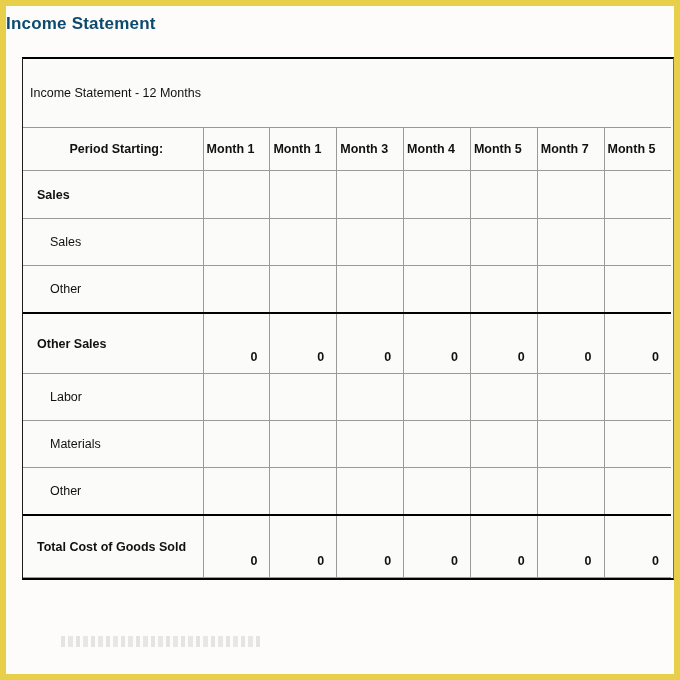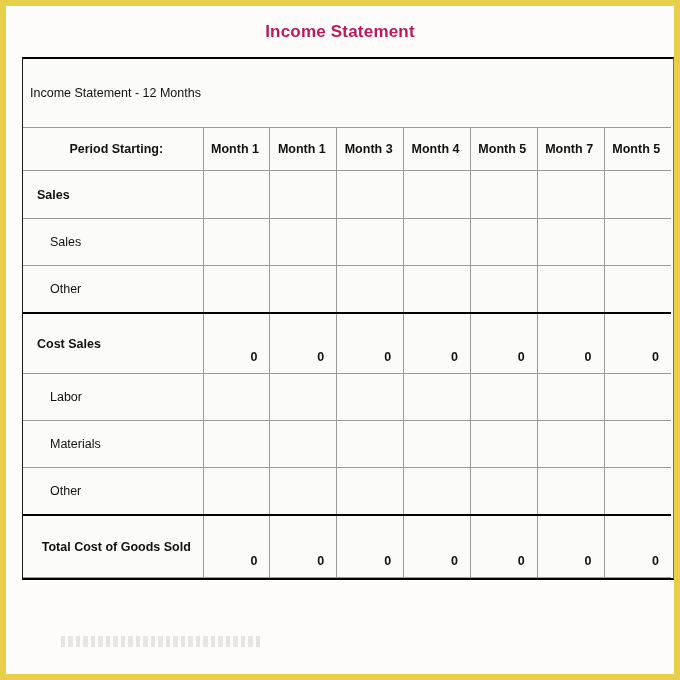--- a/index.html
+++ b/index.html
@@ -21,26 +21,25 @@
     width: 680px;
     height: 680px;
     border: 6px solid #e8cf4a;
     background: #fdfcfa;
     padding: 0;
     position: relative;
   }
 
   
   .doc-title {
-    text-align: center;
     font-size: 17px;
     font-weight: bold;
-    color: #be185d;
+    color: #0c4a6e;
     letter-spacing: 0.2px;
-    padding-top: 16px;
+    padding-top: 8px;
     padding-bottom: 0;
     line-height: 20px;
   }
 
   
   .sheet-wrap {
     position: absolute;
     left: 16px;
     top: 51px;
     width: 650px;
@@ -98,21 +97,21 @@
     font-size: 12.5px;
     border-bottom: 2px solid #000000;
     vertical-align: bottom;
     padding-bottom: 7px;
     text-align: center;
   }
   .period-row td.label {
     padding-left: 14px;
   }
   .period-row td.month {
-    text-align: center;
+    text-align: left;
     padding-left: 3px;
     padding-right: 6px;
   }
 
   
   .sec-row td { height: 47px; }
   .sec-row td.label {
     font-weight: bold;
     padding-left: 14px;
   }
@@ -140,21 +139,21 @@
     padding-bottom: 9px;
     font-weight: bold;
     font-size: 12.5px;
   }
 
   
   .sec-row.tall td { height: 58px; }
   .sec-row.tall td.label { line-height: 16px; }
 
   .total-row.tall td { height: 52px; }
-  .total-row.tall td.label { line-height: 16px; vertical-align: middle; text-align: center; }
+  .total-row.tall td.label { line-height: 16px; vertical-align: middle; }
 
   .italic-lead {
     font-style: italic;
     font-weight: bold;
   }
 
   .cell-blank { }
 
   
   .watermark {
@@ -231,21 +230,21 @@
             <td class="label">Other</td>
             <td class="cell-blank"></td>
             <td class="cell-blank"></td>
             <td class="cell-blank"></td>
             <td class="cell-blank"></td>
             <td class="cell-blank"></td>
             <td class="cell-blank"></td>
             <td class="cell-blank"></td>
           </tr>
           <tr class="total-row">
-            <td class="label">Cost Sales</td>
+            <td class="label">Other Sales</td>
             <td class="amount">0</td>
             <td class="amount">0</td>
             <td class="amount">0</td>
             <td class="amount">0</td>
             <td class="amount">0</td>
             <td class="amount">0</td>
             <td class="amount">0</td>
           </tr>
           <tr class="item-row">
             <td class="label">Labor</td>

